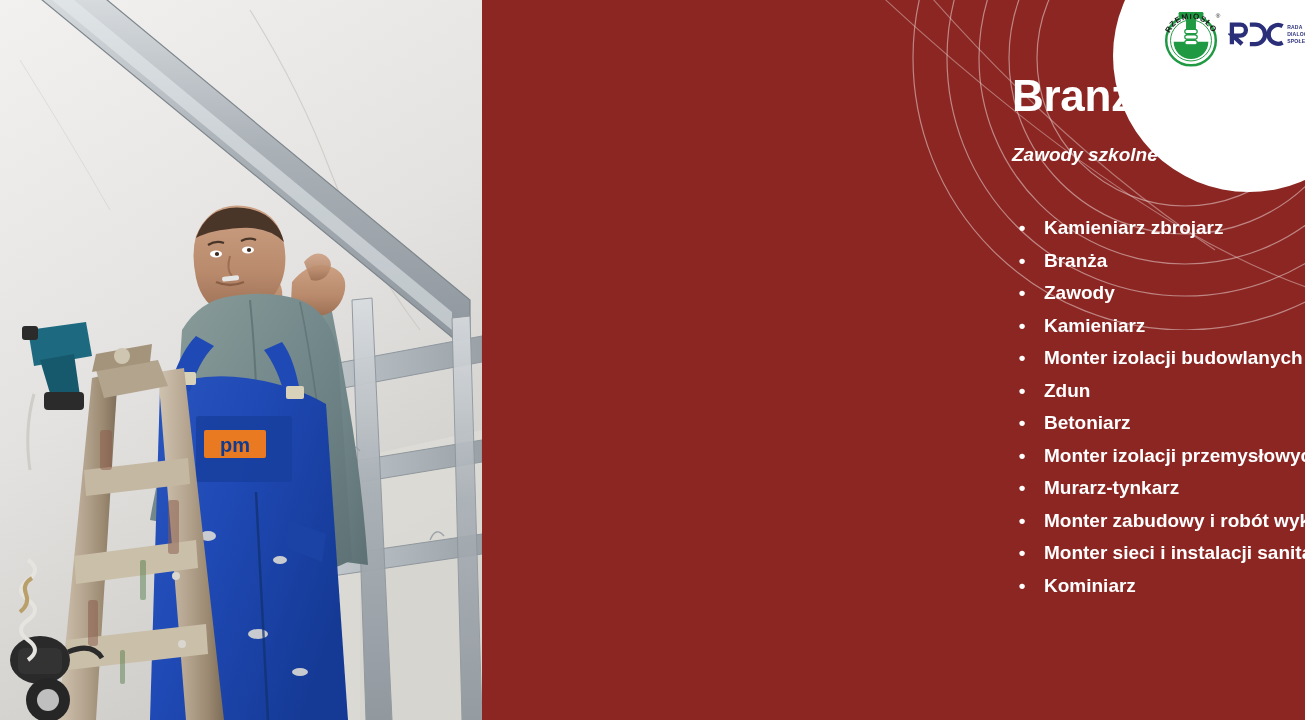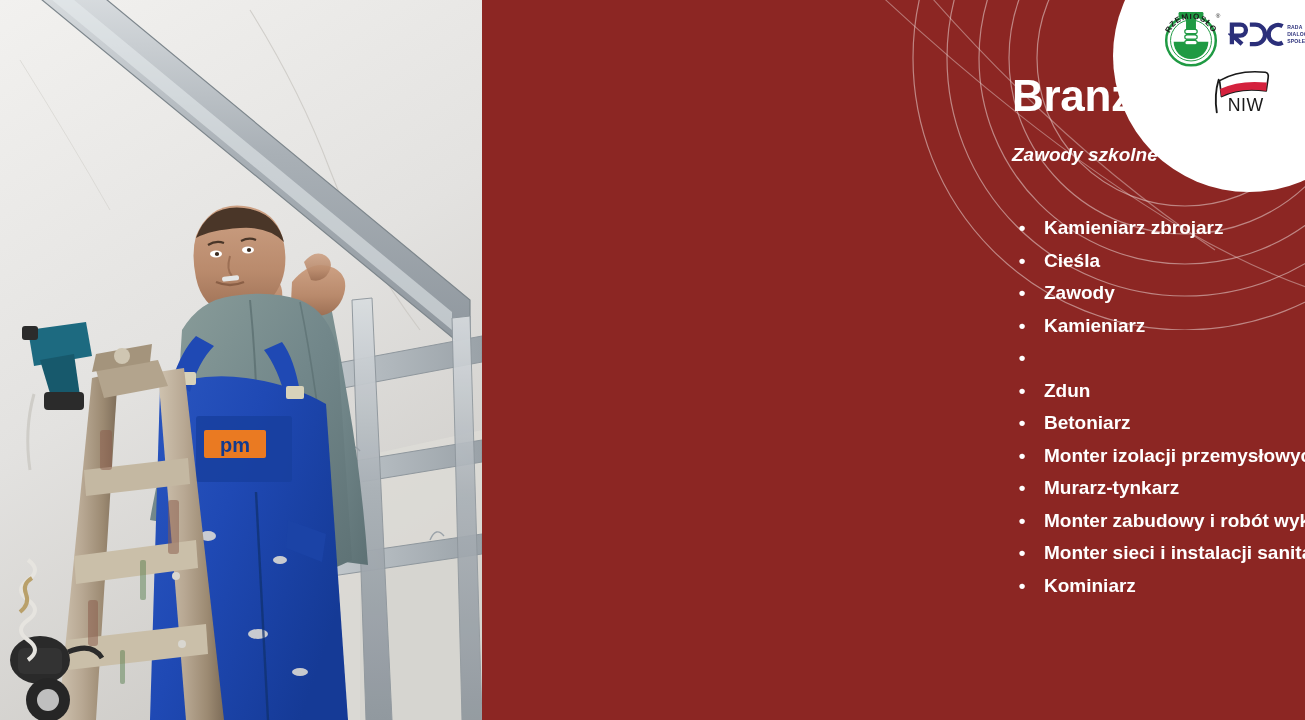--- a/index.html
+++ b/index.html
@@ -336,32 +336,33 @@
 
     <div class="subtitle">Zawody szkolne branży budowlanej</div>
 
     <ul class="bullets">
       <li>
         <span class="dot">•</span>
         <span>Kamieniarz zbrojarz</span>
       </li>
       <li>
         <span class="dot">•</span>
-        <span>Cieśla</span>
+        <span>Branża</span>
       </li>
       <li>
         <span class="dot">•</span>
         <span>Zawody</span>
       </li>
       <li>
         <span class="dot">•</span>
         <span>Kamieniarz</span>
       </li>
       <li>
         <span class="dot">•</span>
+        <span>Monter izolacji budowlanych</span>
       </li>
       <li>
         <span class="dot">•</span>
         <span>Zdun</span>
       </li>
       <li>
         <span class="dot">•</span>
         <span>Betoniarz</span>
       </li>
       <li>
@@ -428,27 +429,15 @@
           <path d="M140 20 a24 24 0 1 0 0 42"></path>
         </g>
         <g font-family="Liberation Sans, sans-serif" font-size="13" font-weight="bold" fill="#2b2f7a" letter-spacing="0.4">
           <text x="152" y="26">RADA</text>
           <text x="152" y="45">DIALOGU</text>
           <text x="152" y="64">SPOŁECZNEGO</text>
         </g>
       </svg>
     </div>
 
-    <div class="logo-niw">
-      <svg viewBox="0 0 140 120" aria-hidden="true">
-
-        <path d="M22 40 Q62 16 120 22 Q128 24 126 34 L122 62 Q64 54 26 74 Z" fill="#ffffff" stroke="#1a1a1a" stroke-width="3.5" stroke-linejoin="round"></path>
-
-        <path d="M23 58 Q64 38 123 44 L122 62 Q64 54 26 74 Z" fill="#d4213d"></path>
-
-        <path d="M20 38 Q10 70 16 108" stroke="#1a1a1a" stroke-width="4" fill="none" stroke-linecap="round"></path>
-
-        <text x="78" y="104" font-family="Liberation Sans, sans-serif" font-size="38" fill="#1a1a1a" text-anchor="middle" letter-spacing="1">NIW</text>
-      </svg>
-    </div>
   </div>
 
 </div>
 
 </body></html>

